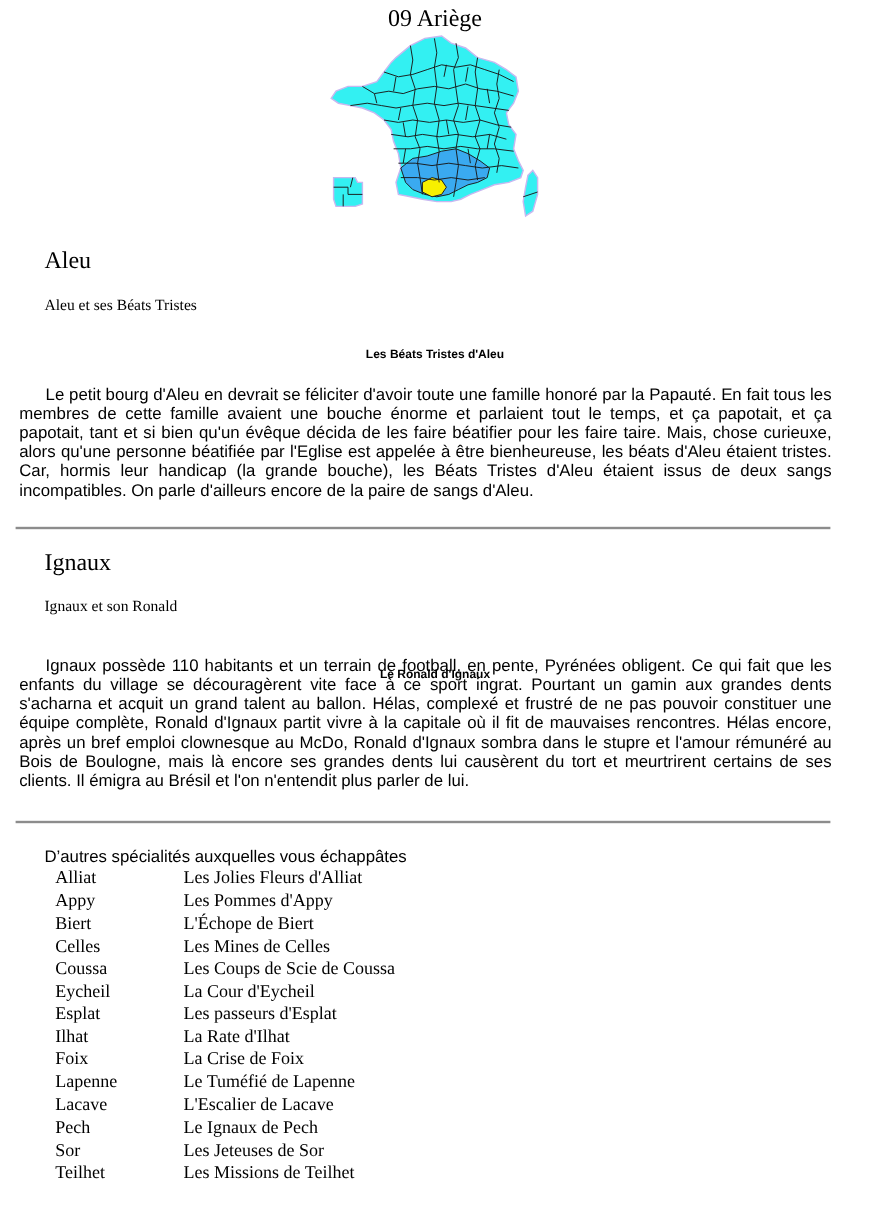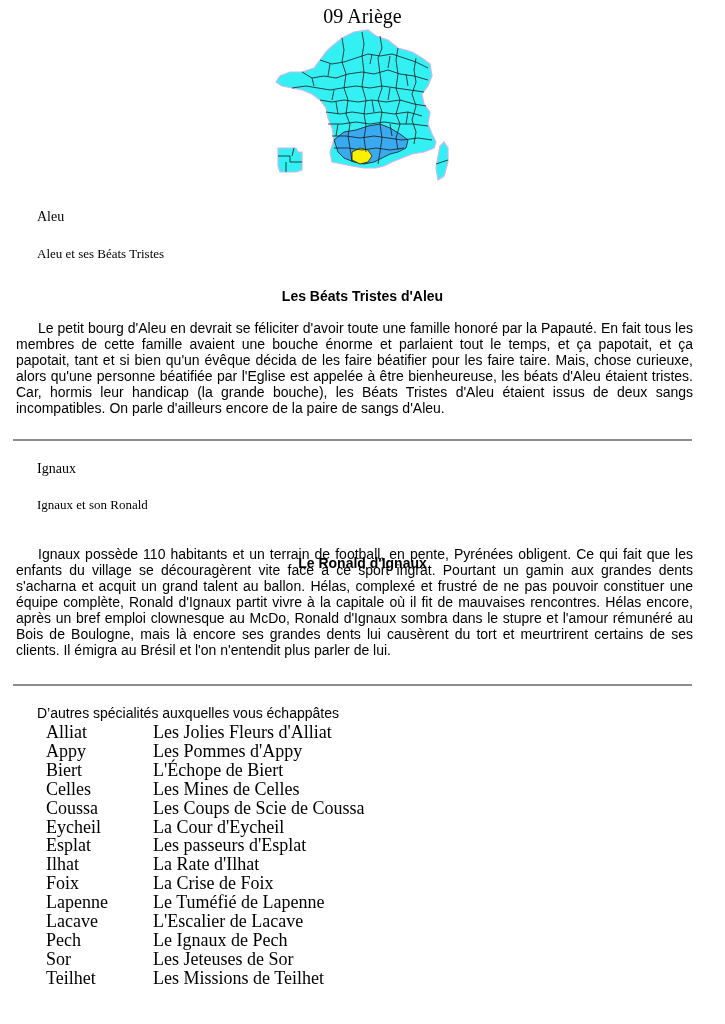--- a/index.html
+++ b/index.html
@@ -29,36 +29,36 @@
     .map {
       position: absolute;
       top: 28px;
       left: 272px;
       width: 180px;
       height: 158px;
     }
     .section-title {
       position: absolute;
       left: 37px;
-      font-size: 14px;
+      font-size: 20px;
       line-height: 20px;
     }
     .section-sub {
       position: absolute;
       left: 37px;
       font-size: 13px;
       line-height: 16px;
     }
     .story-title {
       position: absolute;
       left: 0;
       width: 725px;
       text-align: center;
       font-weight: bold;
-      font-size: 14px;
+      font-size: 10px;
       line-height: 18px;
     }
     .story-body {
       position: absolute;
       left: 16px;
       width: 677px;
       font-size: 14px;
       line-height: 16px;
       text-align: justify;
       text-indent: 22px;
@@ -77,21 +77,21 @@
       top: 704px;
       font-size: 14px;
       line-height: 18px;
       text-align: right;
     }
     .others-table {
       position: absolute;
       left: 46px;
       top: 723px;
       border-collapse: collapse;
-      font-size: 18px;
+      font-size: 15px;
     }
     .others-table td {
       padding: 0;
       height: 18.9px;
       line-height: 18.9px;
       vertical-align: middle;
       white-space: nowrap;
     }
     .others-table td.town { width: 107px; }
   </style>

